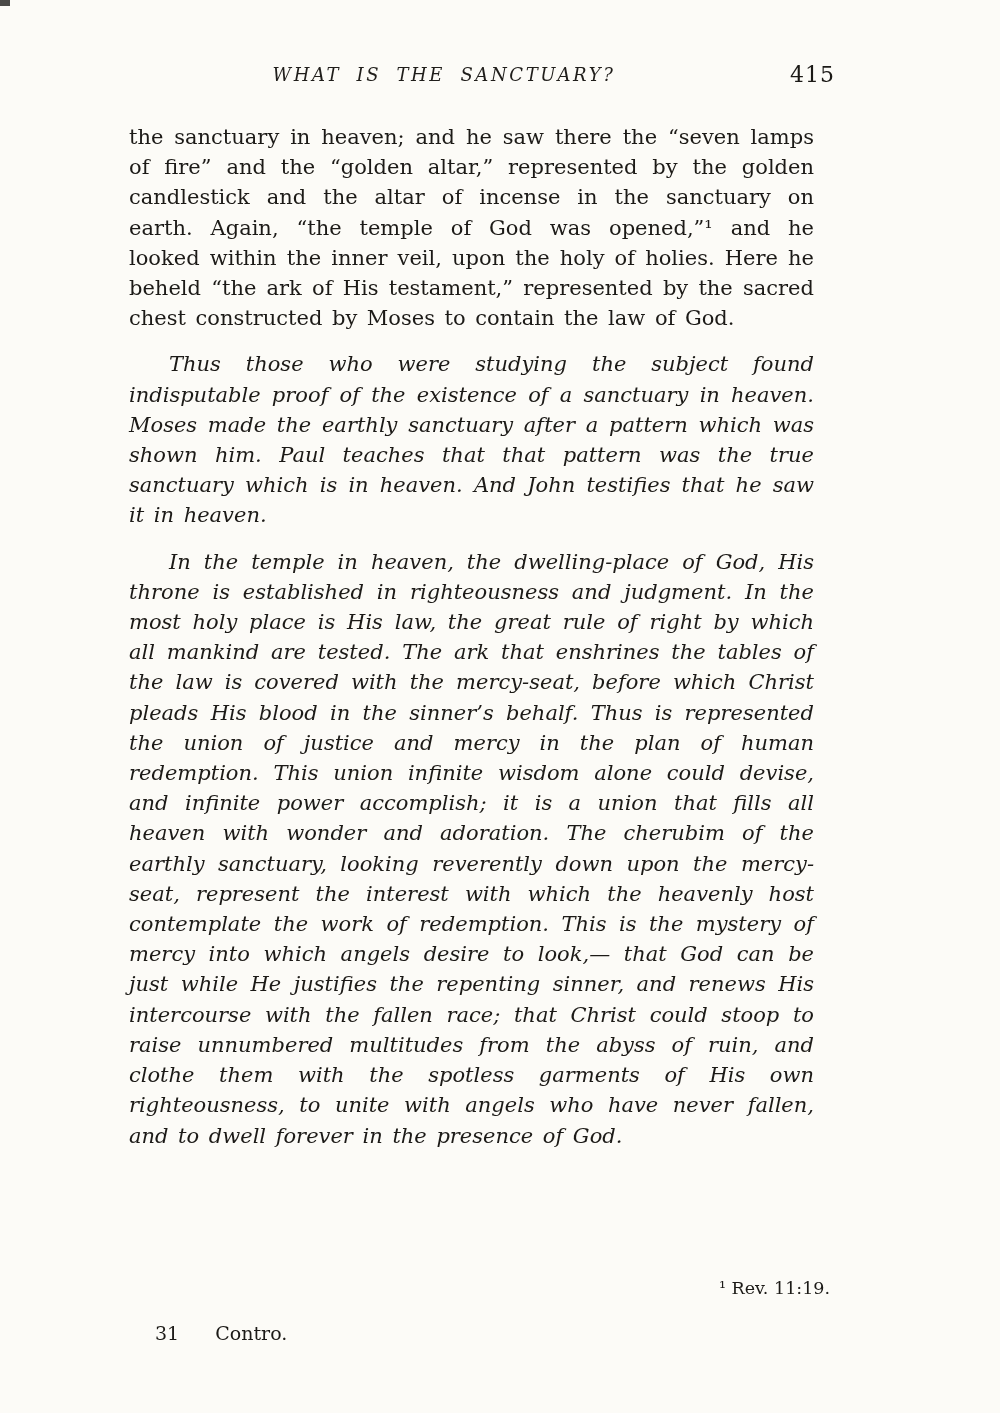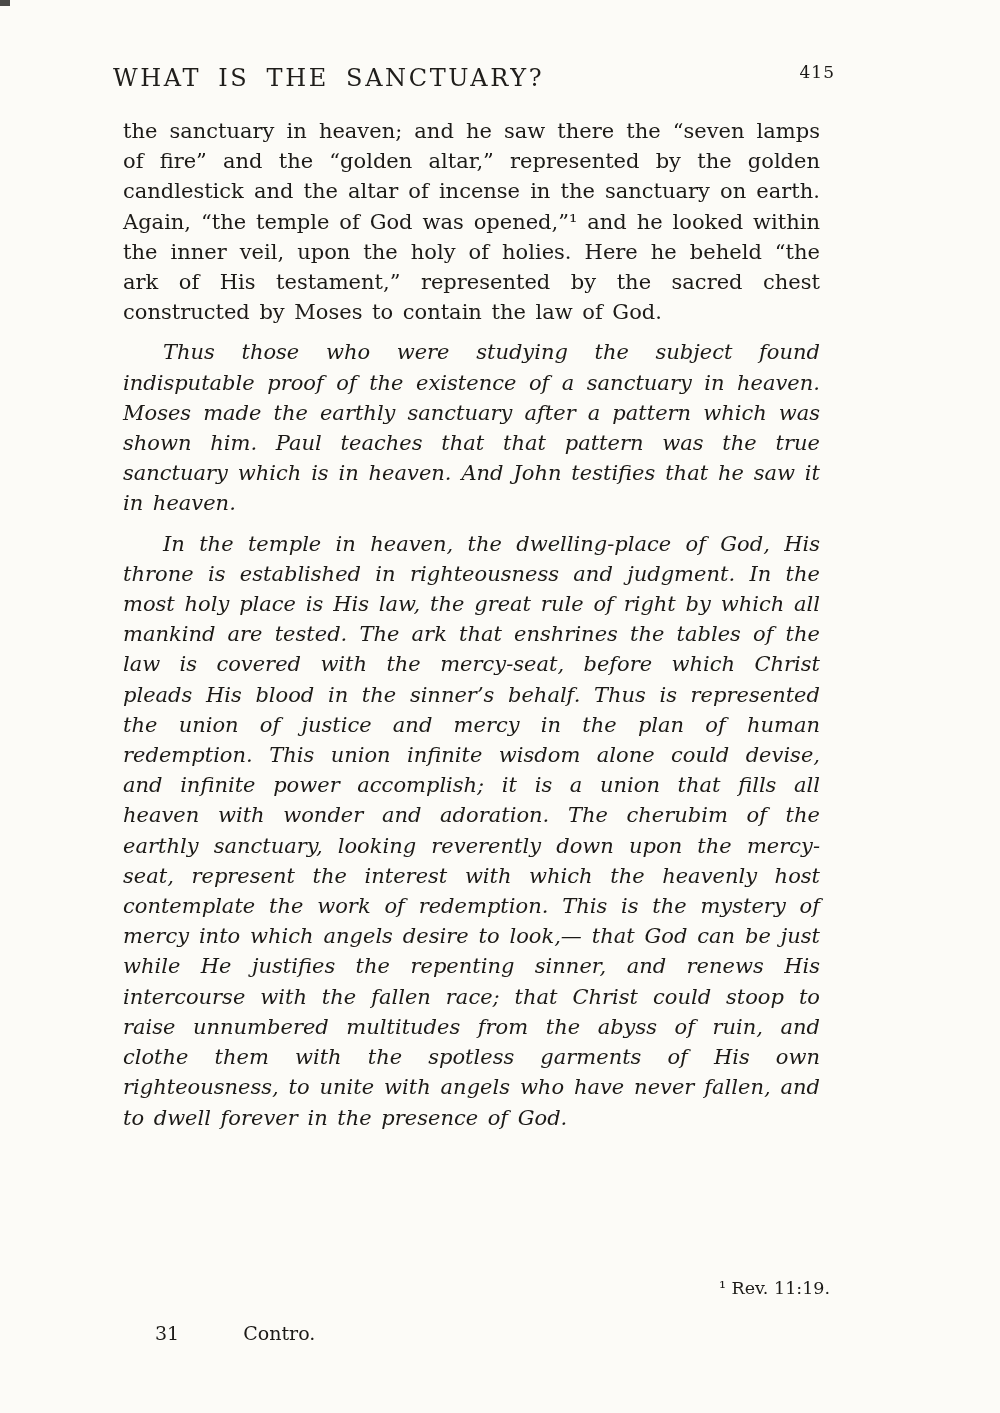--- a/index.html
+++ b/index.html
@@ -30,48 +30,49 @@
   }
   .running-head {
     position: absolute;
     top: 64px;
     left: 113px;
     width: 722px;
     height: 30px;
   }
   .running-title {
     display: block;
-    text-align: left;
-    font-size: 24px;
+    text-align: center;
+    font-style: italic;
+    font-size: 18px;
     letter-spacing: 2.6px;
     word-spacing: 7px;
     color: #201e1b;
     padding-right: 60px; 
   }
   .page-number {
     position: absolute;
     right: 0;
     top: -2px;
-    font-size: 17px;
+    font-size: 22px;
     letter-spacing: 1px;
     color: #1b1916;
   }
   .text-block {
     position: absolute;
     top: 106px;
     left: 113px;
     width: 717px;
     font-size: 21px;
     line-height: 30.2px;
     text-align: justify;
     word-spacing: 0.14em;
     color: #1c1a17;
   }
   .text-block p {
-    margin: 10px;
+    margin: 16px;
   }
   .text-block p.indent {
     text-indent: 40px;
     font-style: italic;
   }
   .footnote {
     position: absolute;
     top: 1278px;
     left: 113px;
     width: 717px;
@@ -81,21 +82,21 @@
   }
   .signature-line {
     position: absolute;
     top: 1322px;
     left: 155px;
     font-size: 19px;
     color: #1c1a17;
   }
   .sig-number {
     display: inline-block;
-    margin-right: 58px;
+    margin-right: 30px;
   }
   .sig-label {
     font-size: 19px;
     margin-top: 40px;
   }
 </style>
 </head>
 <body>
 
 <div class="page">

